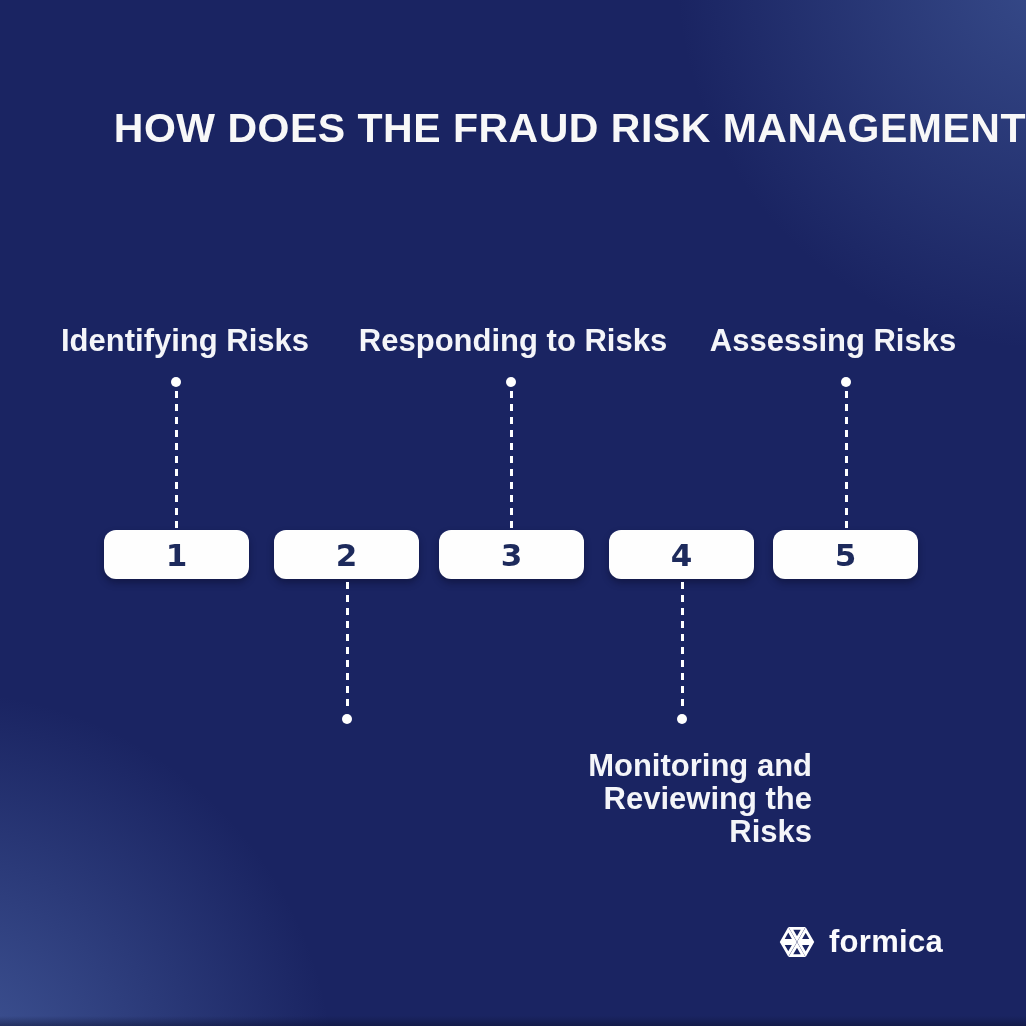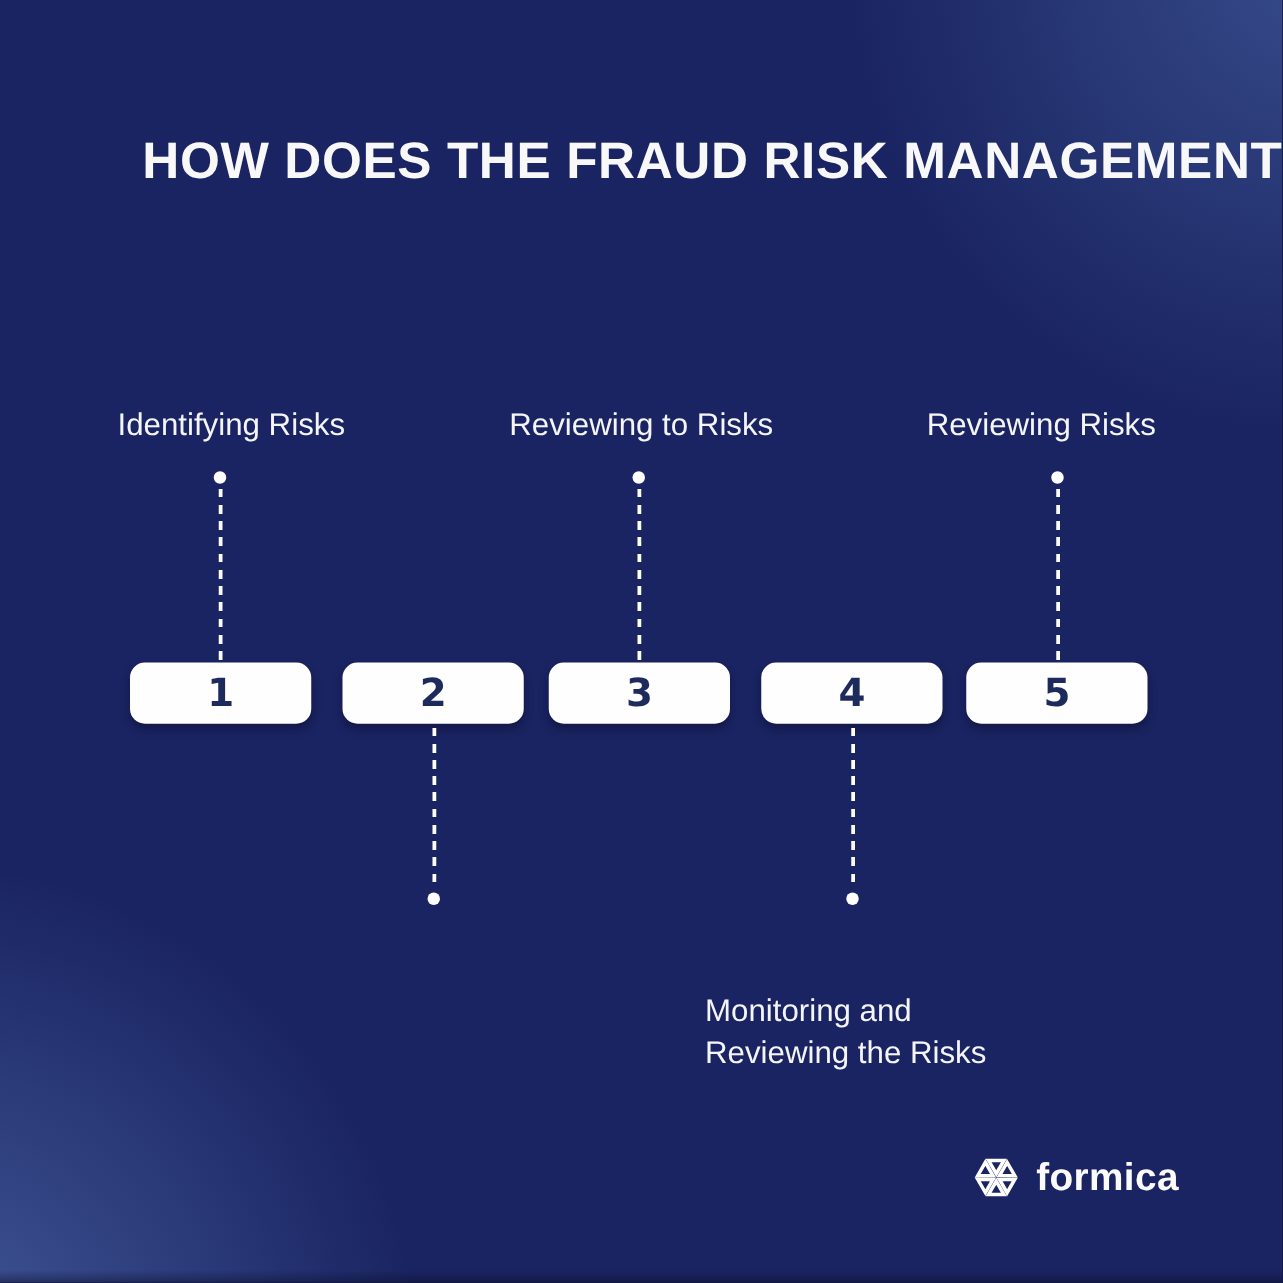--- a/index.html
+++ b/index.html
@@ -33,30 +33,29 @@
     font-size: 41px;
     font-weight: bold;
     letter-spacing: 0.5px;
     line-height: 58px;
   }
 
   .step-label {
     position: absolute;
     transform: translateX(-50%);
     color: #f4f5f9;
-    font-size: 25px;
-    font-weight: normal;
+    font-size: 31px;
+    font-weight: bold;
     white-space: nowrap;
-    text-align: left;
+    text-align: right;
     line-height: 33px;
   }
   .step-label.wrap {
     white-space: normal;
     width: 248px;
-    margin-top: 44px;
   }
 
   .dot {
     position: absolute;
     width: 10px;
     height: 10px;
     margin-left: -5px;
     border-radius: 50%;
     background: #ffffff;
   }
@@ -117,35 +116,35 @@
   <div class="num-card" style="left:104px;">
     <span>1</span>
   </div>
 
   <div class="num-card" style="left:274px;">
     <span>2</span>
   </div>
   <div class="dash-line" style="left:347px; top:582px; height:130px;"></div>
   <div class="dot" style="left:347px; top:714px;"></div>
 
-  <div class="step-label" style="left:513px; top:324px;">Reviewing to Risks</div>
+  <div class="step-label" style="left:513px; top:324px;">Responding to Risks</div>
   <div class="dot" style="left:511px; top:377px;"></div>
   <div class="dash-line" style="left:511px; top:391px; height:137px;"></div>
   <div class="num-card" style="left:439px;">
     <span>3</span>
   </div>
 
   <div class="num-card" style="left:609px;">
     <span>4</span>
   </div>
   <div class="dash-line" style="left:682px; top:582px; height:130px;"></div>
   <div class="dot" style="left:682px; top:714px;"></div>
   <div class="step-label wrap" style="left:688px; top:749px;">Monitoring and Reviewing the Risks</div>
 
-  <div class="step-label" style="left:833px; top:324px;">Reviewing Risks</div>
+  <div class="step-label" style="left:833px; top:324px;">Assessing Risks</div>
   <div class="dot" style="left:846px; top:377px;"></div>
   <div class="dash-line" style="left:846px; top:391px; height:137px;"></div>
   <div class="num-card" style="left:773px;">
     <span>5</span>
   </div>
 
   <div class="logo">
     <svg width="40" height="40" viewBox="-20 -20 40 40">
       <g stroke="#ffffff" stroke-width="2.8" fill="none" stroke-linejoin="miter">
         <path id="petal" d="M 2.6 1.5 L 14.8 1.5 L 8.7 12.1 Z"></path>

